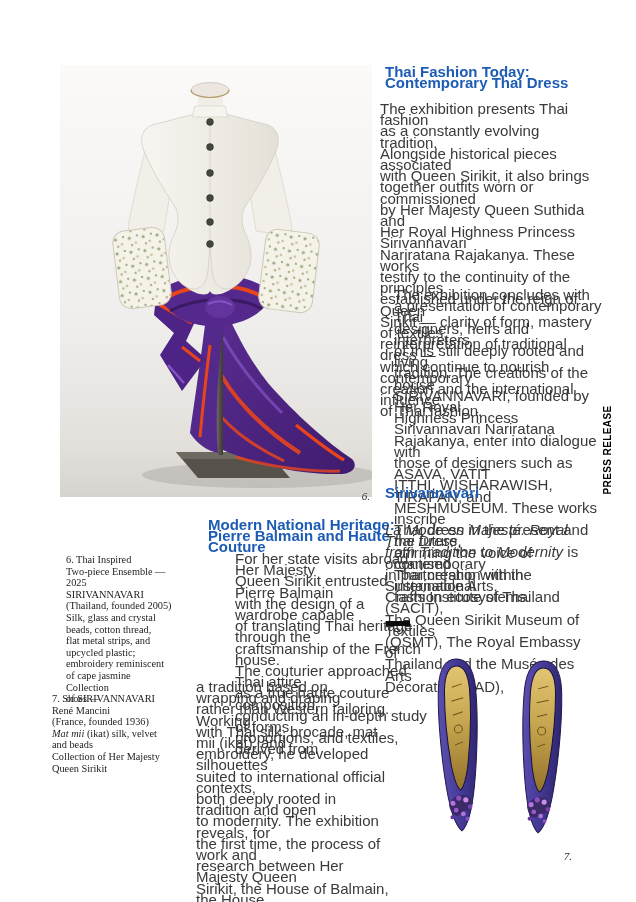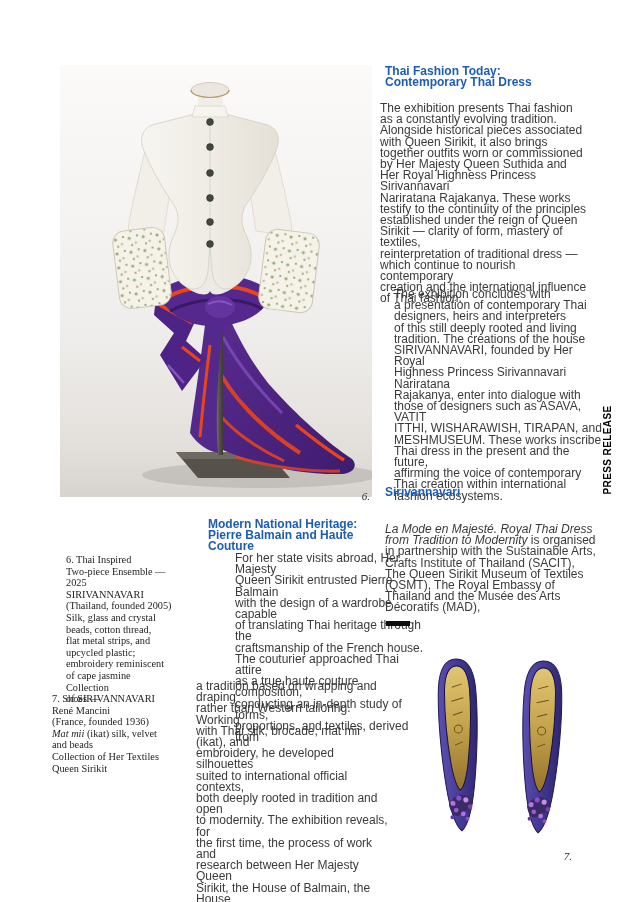--- a/index.html
+++ b/index.html
@@ -17,21 +17,21 @@
 
   
   .fig-num {
     font-family:"Liberation Serif", serif; font-style:italic;
     font-size:11px; color:#2a2a2a;
   }
   .fig6 { left:340px; top:490px; width:30px; text-align:right; }
   .fig7 { left:548px; top:850px; width:24px; text-align:right; }
 
   
-  .sans-block { font-size:12px; line-height:11.2px; white-space:pre-line; color:#3a3a3a; }
+  .sans-block { font-size:15px; line-height:11.2px; white-space:pre-line; color:#3a3a3a; }
   .blue-head { color:var(--accent); font-weight:bold; }
 
   .r-head  { left:385px; top:66px;  width:210px; }
   .r-para1 { left:380px; top:103px; width:212px; }
   .r-para2 { left:394px; top:289px; width:212px; }
   .r-partners-head { left:385px; top:487px; width:210px; }
   .r-partners      { left:385px; top:512px; width:212px;margin-top:12px; }
   .black-dash { left:386px; top:621px; width:24px; height:4.5px; background:#0d0d0d; }
 
   .m-head  { left:208px; top:519px; width:190px; }
@@ -157,21 +157,21 @@
 upcycled plastic;
 embroidery reminiscent
 of cape jasmine
 Collection
 of SIRIVANNAVARI</div>
 <div class="abs serif-cap cap7"><span>7. Shoes —
 René Mancini
 (France, founded 1936)
 </span><i>Mat mii</i><span> (ikat) silk, velvet
 and beads
-Collection of Her Textiles
+Collection of Her Majesty
 Queen Sirikit</span></div>
 
 <div class="abs sans-block blue-head m-head">Modern National Heritage:
 Pierre Balmain and Haute Couture</div>
 <div class="abs sans-block m-para1">For her state visits abroad, Her Majesty
 Queen Sirikit entrusted Pierre Balmain
 with the design of a wardrobe capable
 of translating Thai heritage through the
 craftsmanship of the French house.
 The couturier approached Thai attire

